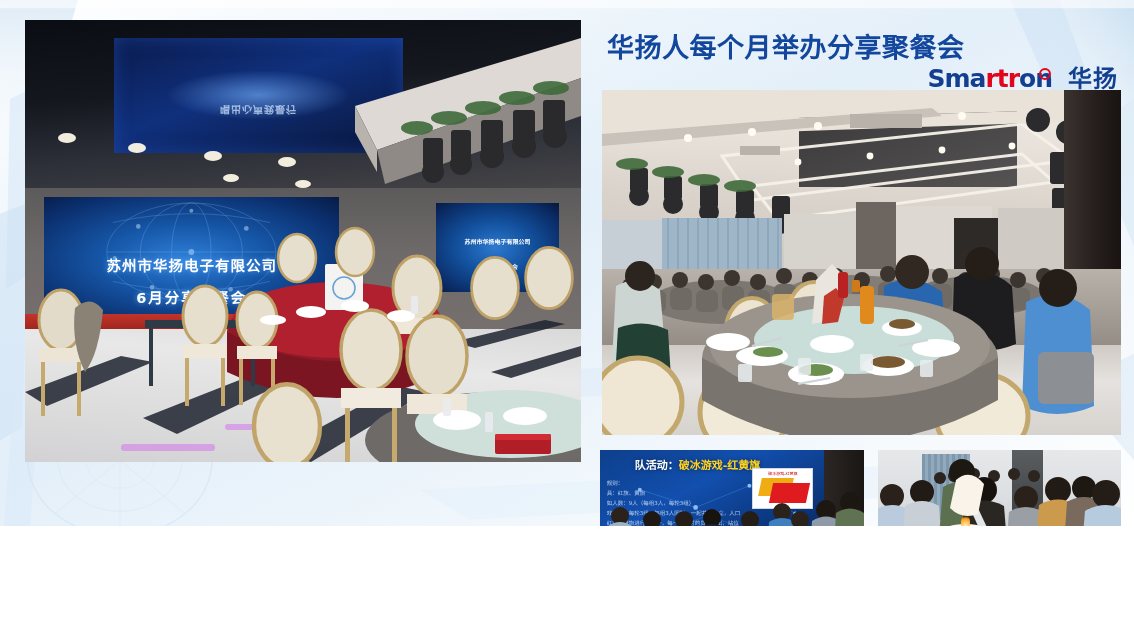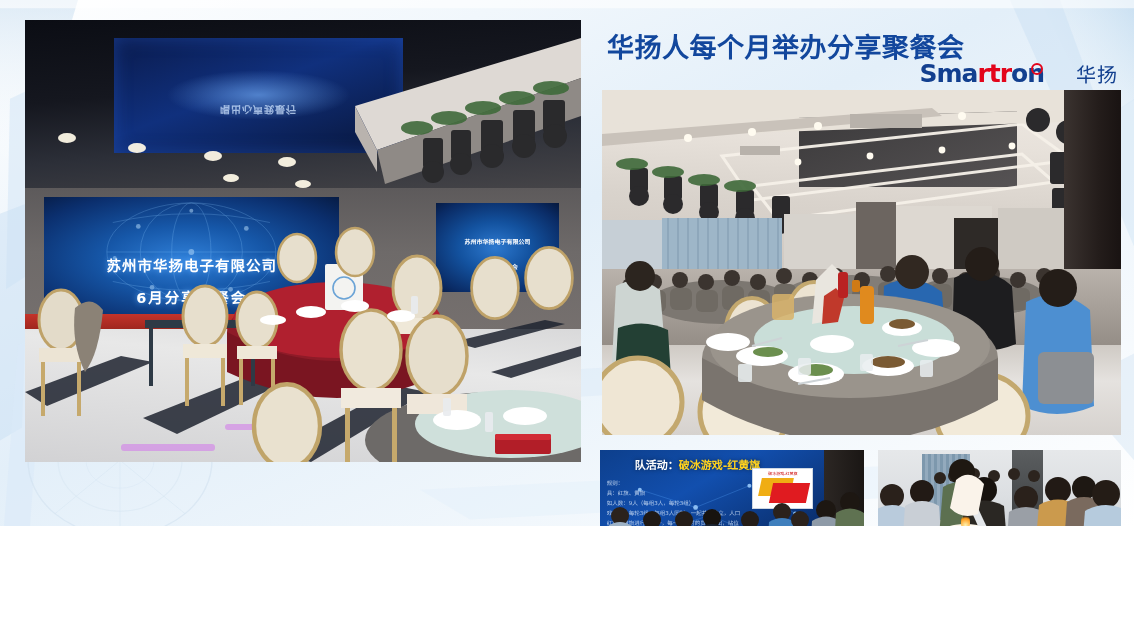--- a/index.html
+++ b/index.html
@@ -21,28 +21,28 @@
   
   .title{
     position:absolute;left:607px;top:26px;
     font-size:27px;font-weight:bold;letter-spacing:.5px;
     color:#12479d;white-space:nowrap;
     font-family:"DejaVu Sans","Liberation Sans",sans-serif;
   }
   
   .logo{
     position:absolute;right:16px;top:59px;
-    display:flex;align-items:baseline;gap:20px;white-space:nowrap;
+    display:flex;align-items:baseline;gap:4px;white-space:nowrap;
     font-family:"DejaVu Sans","Liberation Sans",sans-serif;
   }
   .logo .word{font-size:25px;font-weight:bold;letter-spacing:-1px;line-height:1;}
   .logo .seg-a{color:#123f8f;}
   .logo .seg-b{color:#e3051b;}
   .logo .seg-c{color:#123f8f;}
-  .logo .cn{font-size:20px;font-weight:normal;color:#123f8f;letter-spacing:1px;}
+  .logo .cn{font-size:24px;font-weight:bold;color:#123f8f;letter-spacing:1px;}
   .logo .ring{
     display:inline-block;width:8px;height:8px;border:2.5px solid #e3051b;
     border-radius:50%;margin:0 0 0 0;position:relative;top:-7px;left:-13px;
   }
 
   
   .photo{position:absolute;overflow:hidden;background:#333;}
   .photo .inner{position:absolute;inset:0;}
 
   #photo-hall{left:25px;top:20px;width:556px;height:442px;}

